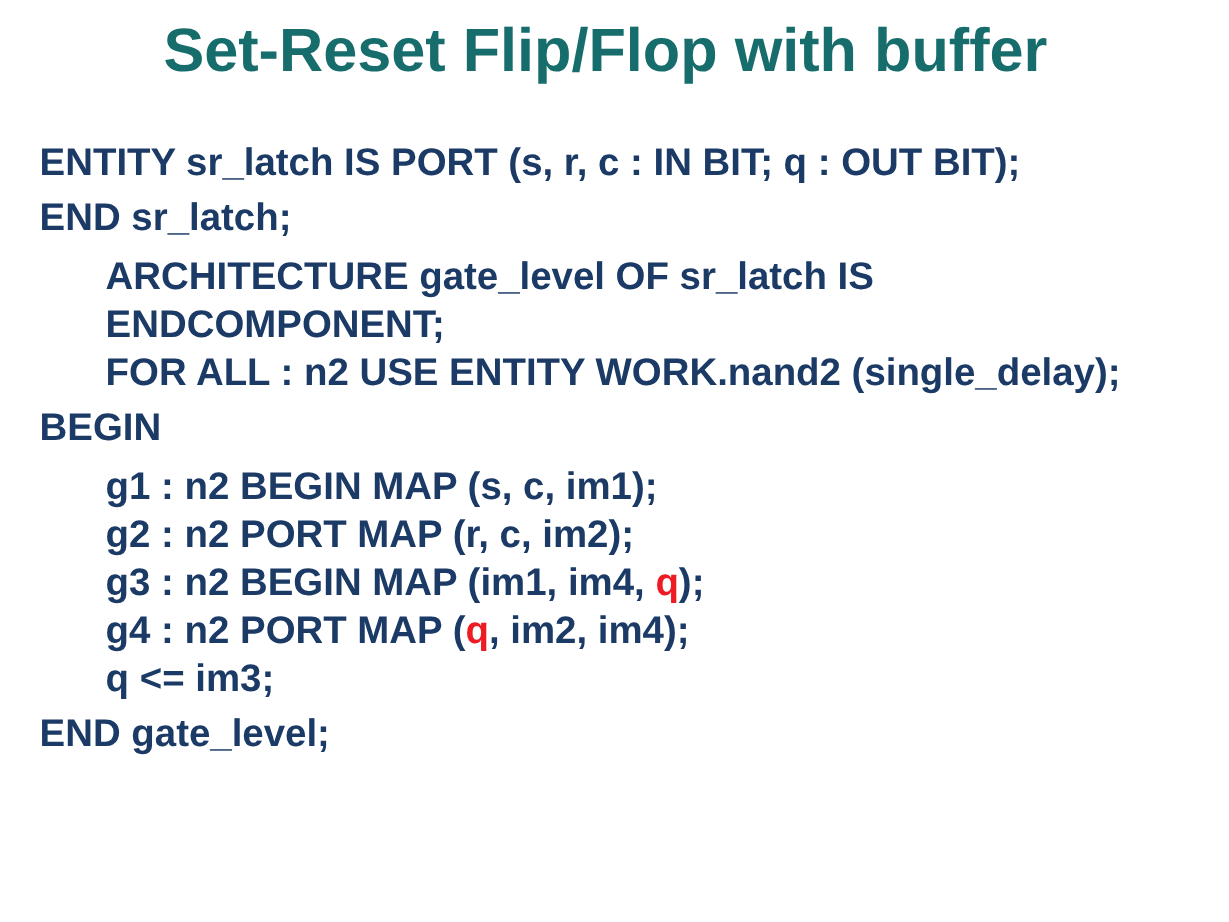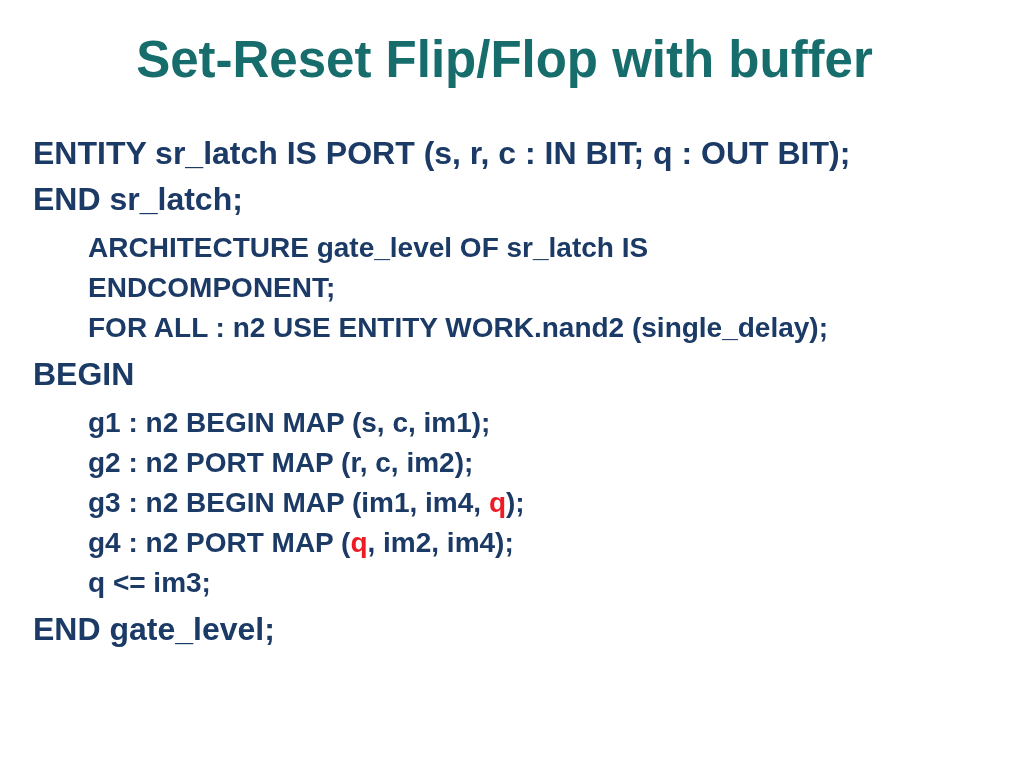--- a/index.html
+++ b/index.html
@@ -22,42 +22,42 @@
     overflow: hidden;
   }
   .slide {
     position: relative;
     width: 1024px;
     height: 768px;
     background: var(--bg-color);
   }
   .slide-title {
     width: 961px;
-    margin-top: 32px;
+    margin-top: 14px;
     text-align: center;
     font-size: 51px;
     line-height: 1.1;
     color: var(--title-color);
     white-space: nowrap;
     padding-left: 48px;
   }
   .code-block {
     margin-top: 42px;
   }
   .code-line {
     white-space: pre;
     color: var(--code-color);
   }
   .code-line.l1 {
     font-size: 32px;
     line-height: 46px;
     margin-left: 33px;
   }
   .code-line.l2 {
-    font-size: 28px;
+    font-size: 32px;
     line-height: 40px;
     margin-left: 88px;
   }
   .code-line.l1 + .code-line.l2 { margin-top: 6px; }
   .code-line.l2 + .code-line.l1 { margin-top: 3px; }
   .seg-code { color: var(--code-color); }
   .seg-highlight { color: var(--highlight-color); }
 </style>
 </head>
 <body>

